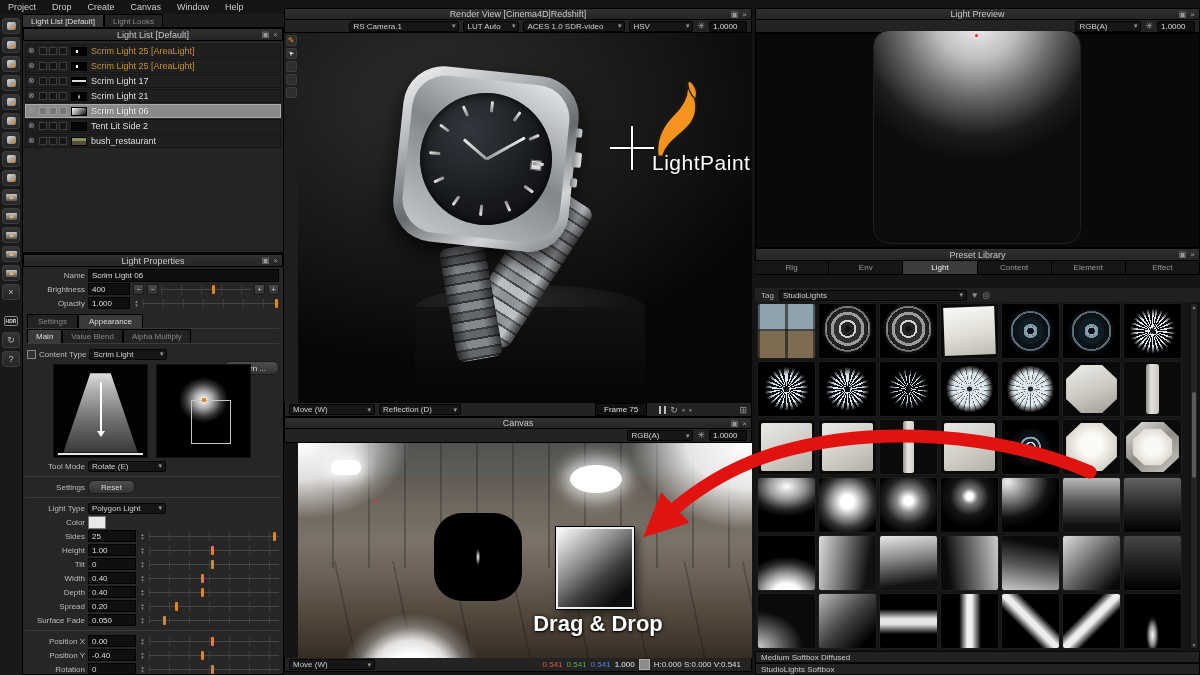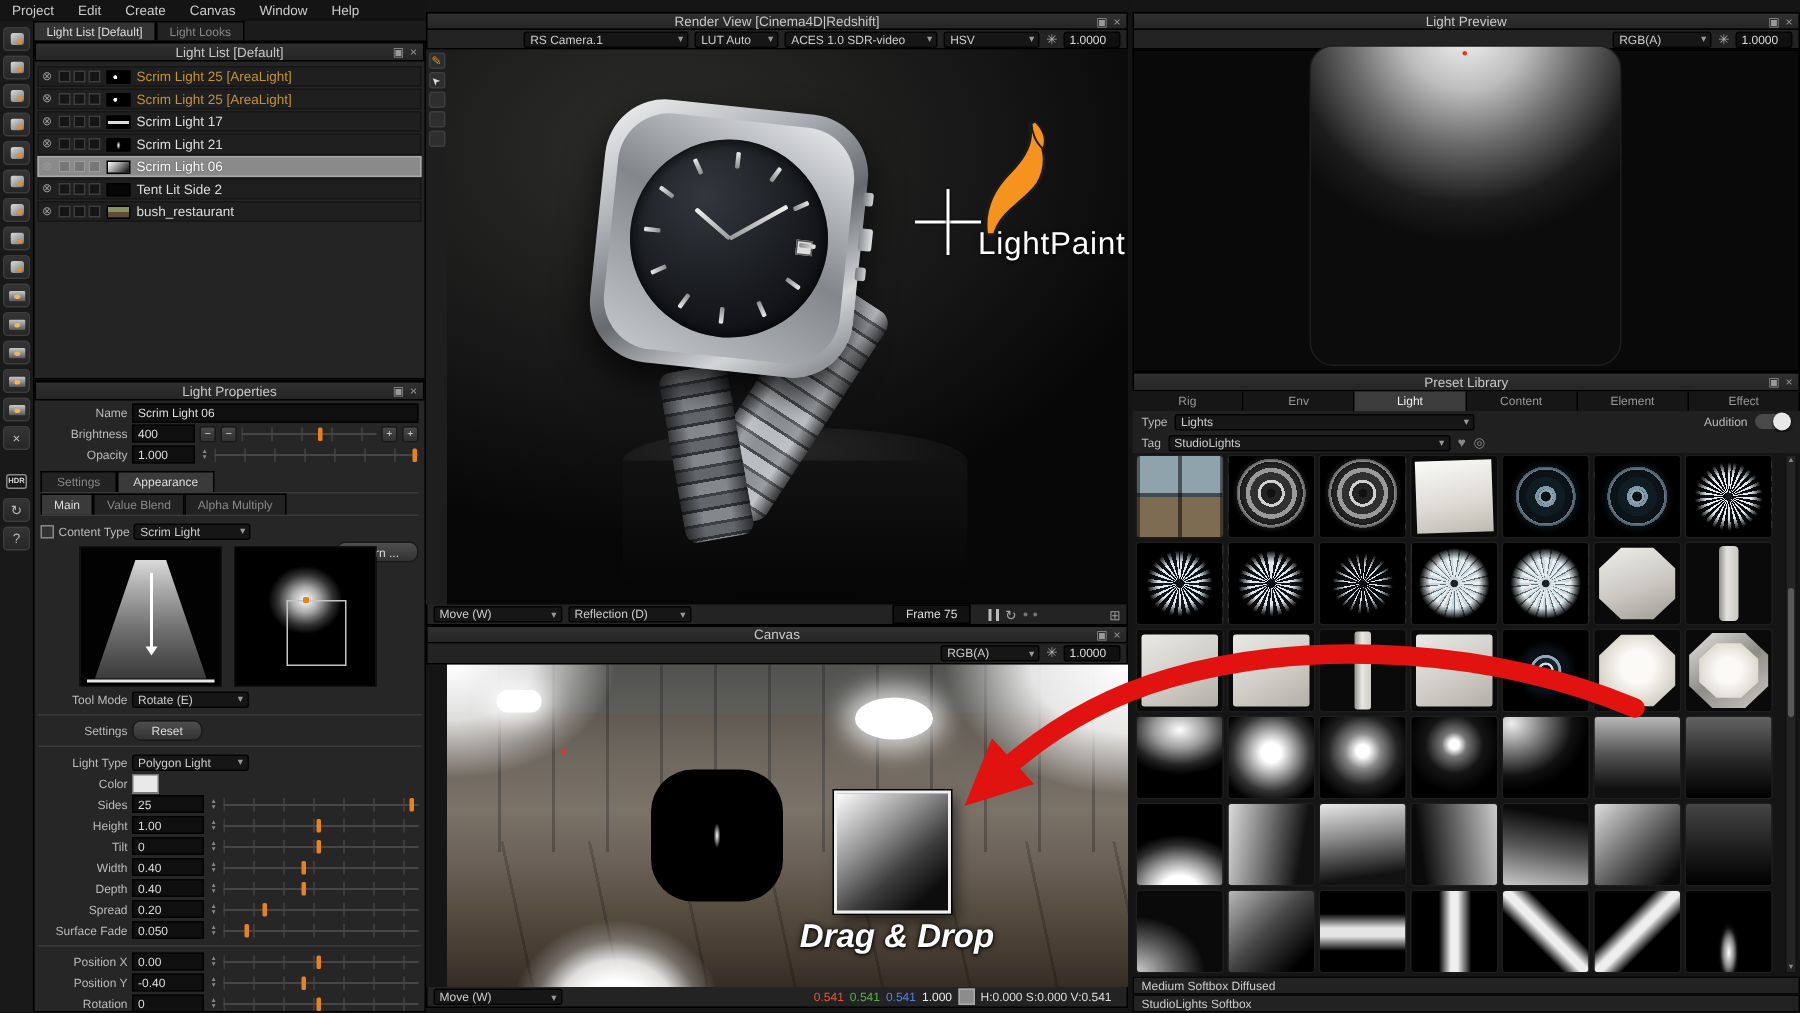--- a/index.html
+++ b/index.html
@@ -130,21 +130,21 @@
   .xh-v{position:absolute;left:333px;top:93px;width:2px;height:44px;background:#fff;box-shadow:0 0 2px #000;}
   #lp-text{position:absolute;left:354px;top:118px;font-size:21px;color:#fff;text-shadow:0 1px 3px #000;letter-spacing:.5px;}
   #rv-transport{position:absolute;left:0;top:403px;width:468px;height:14px;}
   .framebox{background:#111;border:1px solid #000;color:#ddd;font-size:8px;padding:1px 8px;}
   .pausebars{width:7px;height:8px;border-left:2px solid #bbb;border-right:2px solid #bbb;box-sizing:border-box;}
   .tdots{color:#777;font-size:6px;letter-spacing:3px;}
   .expand{margin-left:auto;color:#999;font-size:9px;}
   #cv-title{position:absolute;left:0;top:417px;width:468px;height:12px;}
   #cv-toolbar{position:absolute;left:0;top:429px;width:468px;height:14px;justify-content:flex-end;}
   #cv-view{position:absolute;left:14px;top:443px;width:454px;height:215px;overflow:hidden;
-     background:linear-gradient(180deg,#4e4a44 0%,#6e675e 28%,#7b7268 45%,#6a6057 62%,#544a3e 78%,#42382e 92%,#352c24 100%);font-style:italic;}
+     background:linear-gradient(180deg,#4e4a44 0%,#6e675e 28%,#7b7268 45%,#6a6057 62%,#544a3e 78%,#42382e 92%,#352c24 100%);}
   .pano-tex{position:absolute;inset:0;
      background:repeating-linear-gradient(90deg,transparent 0 34px,rgba(25,27,28,.30) 34px 36px),
                 linear-gradient(180deg,rgba(90,100,104,.35) 0 26%,transparent 26%);
      height:58%;}
   .pano-floor{position:absolute;left:0;right:0;bottom:0;height:45%;
      background:repeating-linear-gradient(78deg,transparent 0 55px,rgba(0,0,0,.18) 55px 57px);}
   .glow-tl{position:absolute;left:0;top:0;width:200px;height:130px;
      background:radial-gradient(150px 105px at 2% 0%,#fff,rgba(255,255,255,.8) 35%,transparent 72%);}
   .glow-tr{position:absolute;right:0;top:0;width:220px;height:150px;
      background:radial-gradient(170px 120px at 100% 0%,#fff,rgba(255,255,255,.85) 38%,transparent 72%);}
@@ -258,21 +258,21 @@
   
   #arrow-overlay{position:absolute;left:0;top:0;width:1200px;height:675px;pointer-events:none;z-index:40;}
 </style>
 </head>
 <body>
 
 <div id="app">
 
   <div id="menubar">
       <div class="mi">Project</div>
-      <div class="mi">Edit</div>
+      <div class="mi">Drop</div>
       <div class="mi">Create</div>
       <div class="mi">Canvas</div>
       <div class="mi">Window</div>
       <div class="mi">Help</div>
     </div>
 
   <div id="toolstrip">
       <div class="tool k-light">
         <div class="tico"></div>
       </div>
@@ -757,30 +757,20 @@
         </span>
     </div>
     <div id="pl-tabs">
         <div class="ptab">Rig</div>
         <div class="ptab">Env</div>
         <div class="ptab active">Light</div>
         <div class="ptab">Content</div>
         <div class="ptab">Element</div>
         <div class="ptab">Effect</div>
       </div>
-    <div id="pl-type">
-      <span class="rlabel">Type</span>
-      <span class="dd" style="width:200px">
-          <span>Lights</span>
-        </span>
-      <span class="audwrap">
-        <span class="rlabel">Audition</span>
-        <span class="toggle"></span>
-      </span>
-    </div>
     <div id="pl-tag">
       <span class="rlabel">Tag</span>
       <span class="dd" style="width:188px">
           <span>StudioLights</span>
         </span>
       <span class="hearticon">♥</span>
       <span class="eyeicon">◎</span>
     </div>
     <div id="pl-grid">
         <div class="cell t-photo-window"></div>

